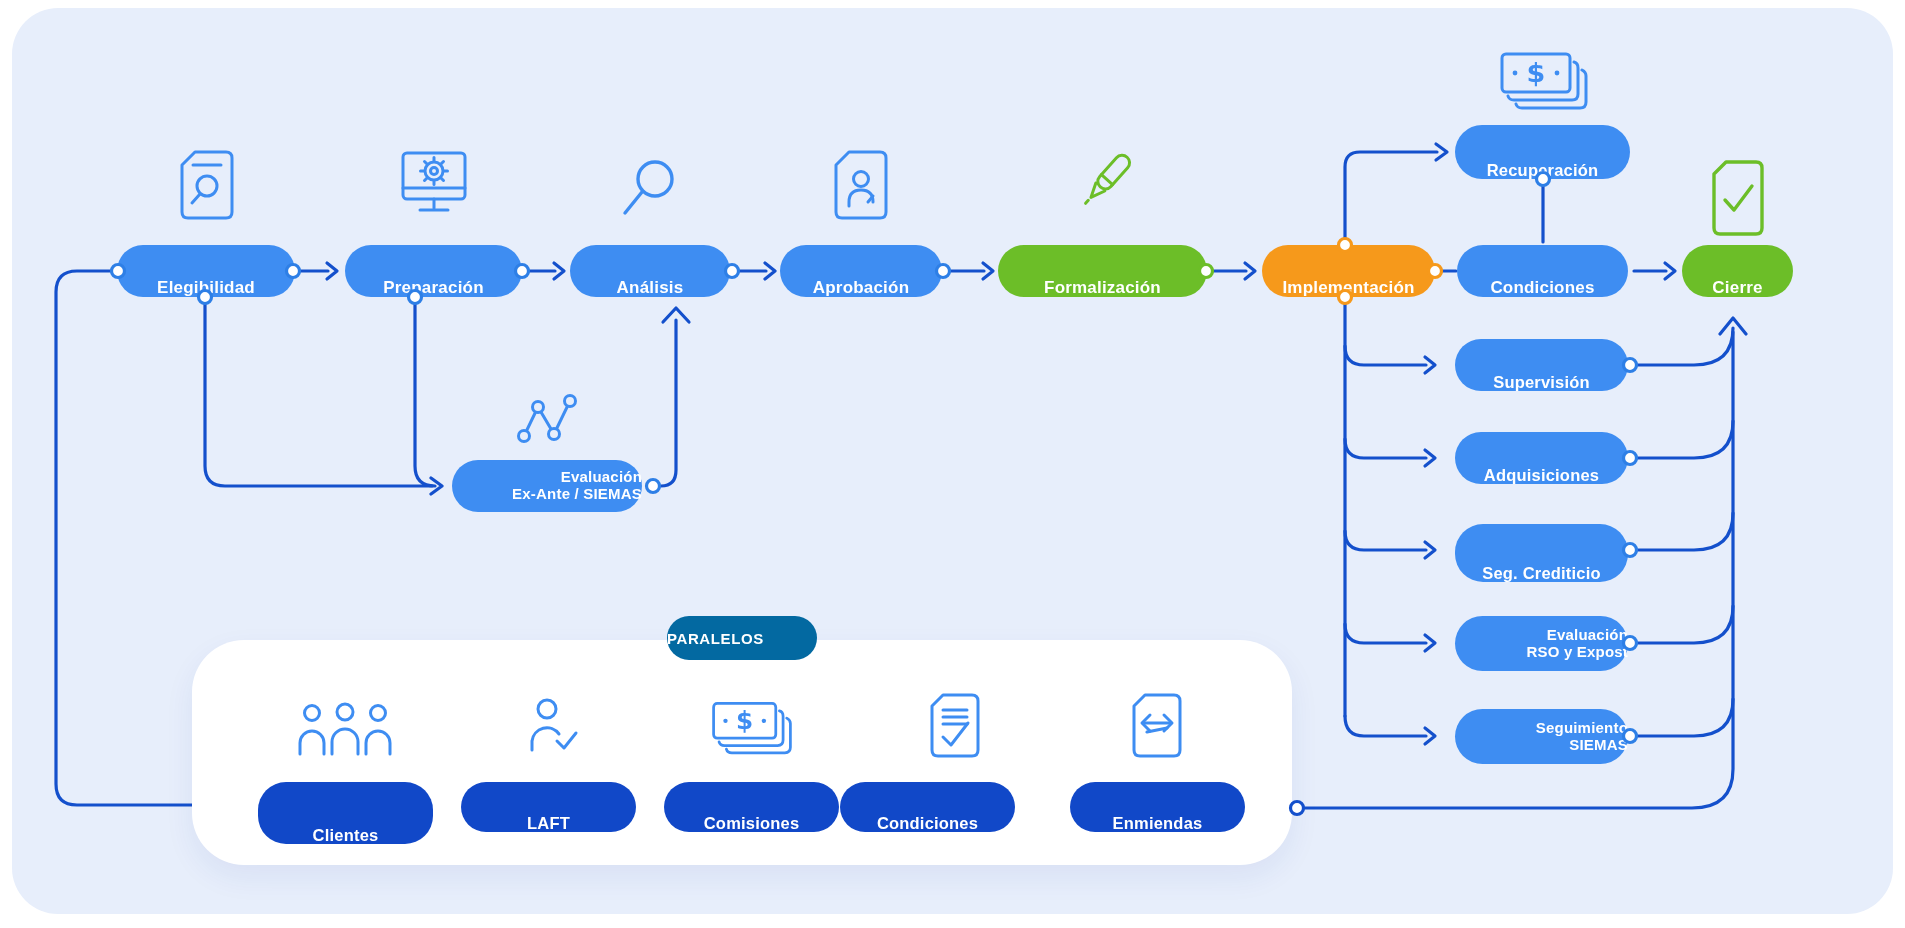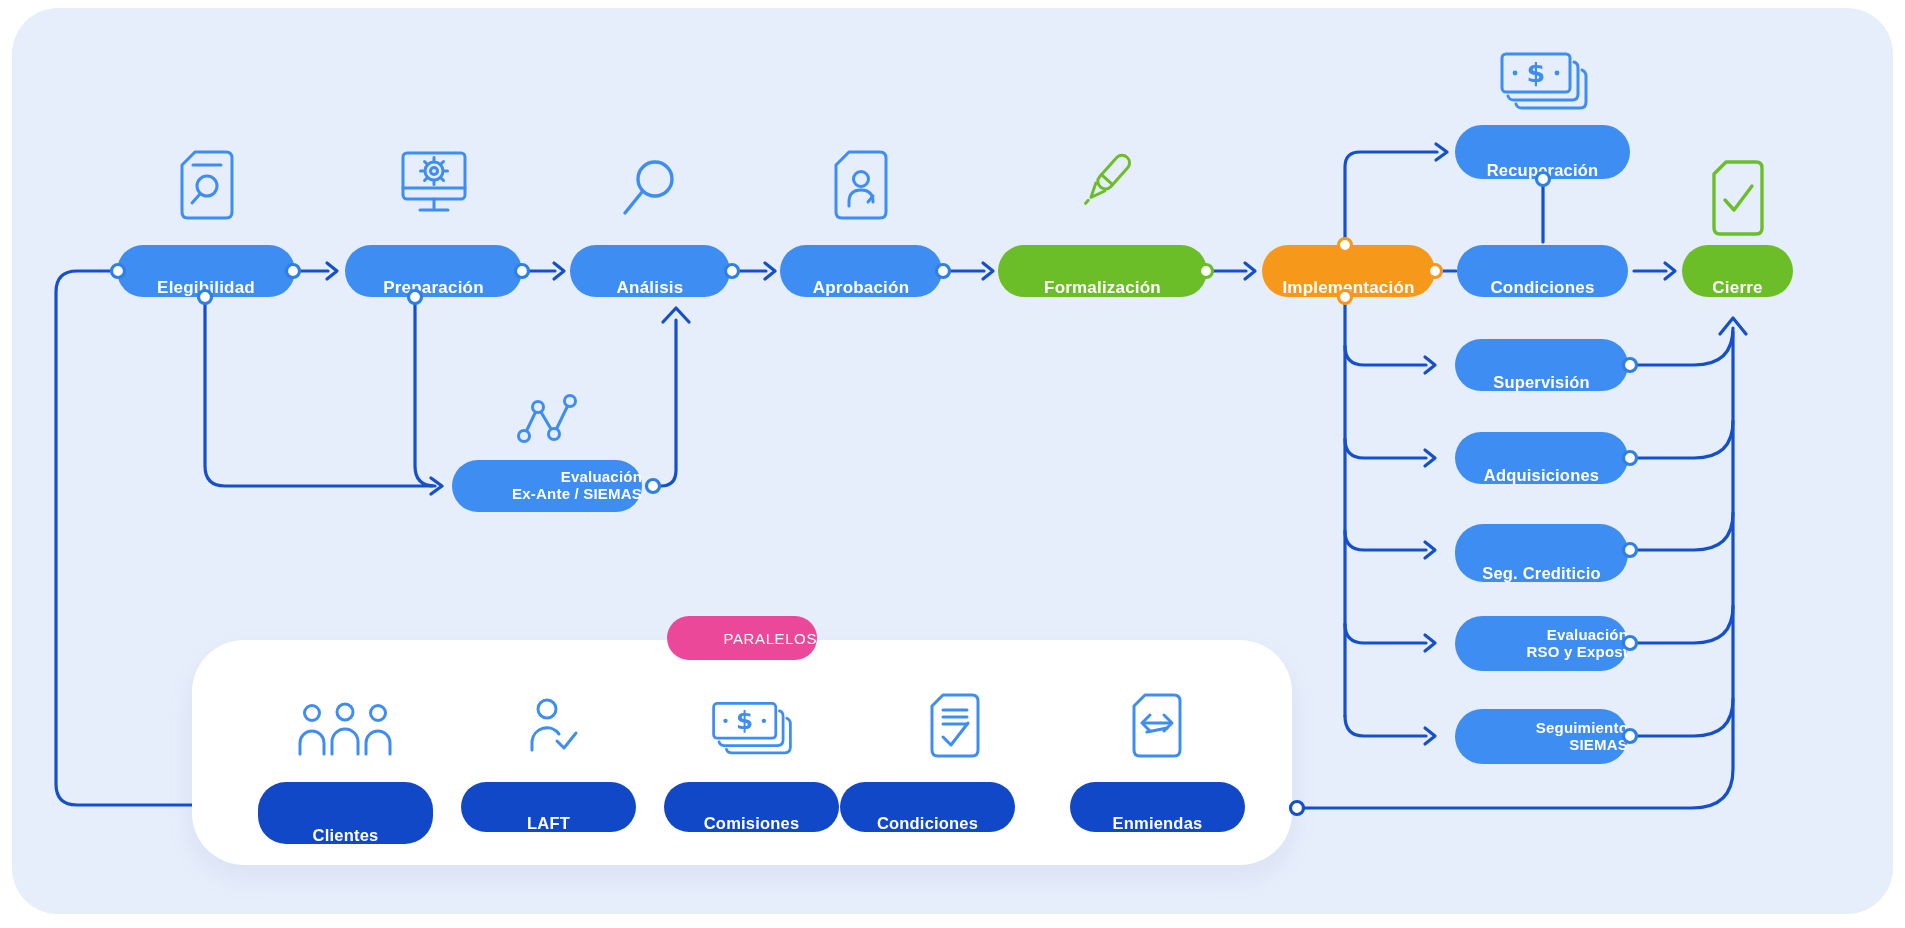--- a/index.html
+++ b/index.html
@@ -13,23 +13,23 @@
   .pill{position:absolute;display:flex;align-items:flex-end;justify-content:center;
         border-radius:28px;color:#fff;font-weight:700;font-size:17px;text-align:center;
         line-height:1.12;z-index:4;letter-spacing:.2px;}
   .blue{background:#3E8DF2}
   .green{background:#6CBE28}
   .orange{background:#F6991B}
   .dark{background:#1148C8}
   .two{font-size:15px;flex-direction:column}
   .card{position:absolute;left:192px;top:640px;width:1100px;height:225px;background:#ffffff;
         border-radius:52px;z-index:3;box-shadow:0 12px 30px rgba(27,63,160,.07);}
-  .badge{position:absolute;left:667px;top:616px;width:150px;height:44px;background:#ec4899;
-         border-radius:22px;color:#fff;font-weight:400;font-size:15px;letter-spacing:.6px;
-         display:flex;align-items:center;justify-content:flex-end;z-index:4;}
+  .badge{position:absolute;left:667px;top:616px;width:150px;height:44px;background:#0369a1;
+         border-radius:22px;color:#fff;font-weight:700;font-size:15px;letter-spacing:.6px;
+         display:flex;align-items:center;justify-content:flex-start;z-index:4;}
 </style>
 </head>
 <body>
 
 <div id="stage">
   <div id="panel"></div>
 
   <svg class="layer" id="wires" viewBox="0 0 1905 928">
     <g fill="none" stroke="#1450CC" stroke-width="3.2" stroke-linecap="round" stroke-linejoin="round">
 

